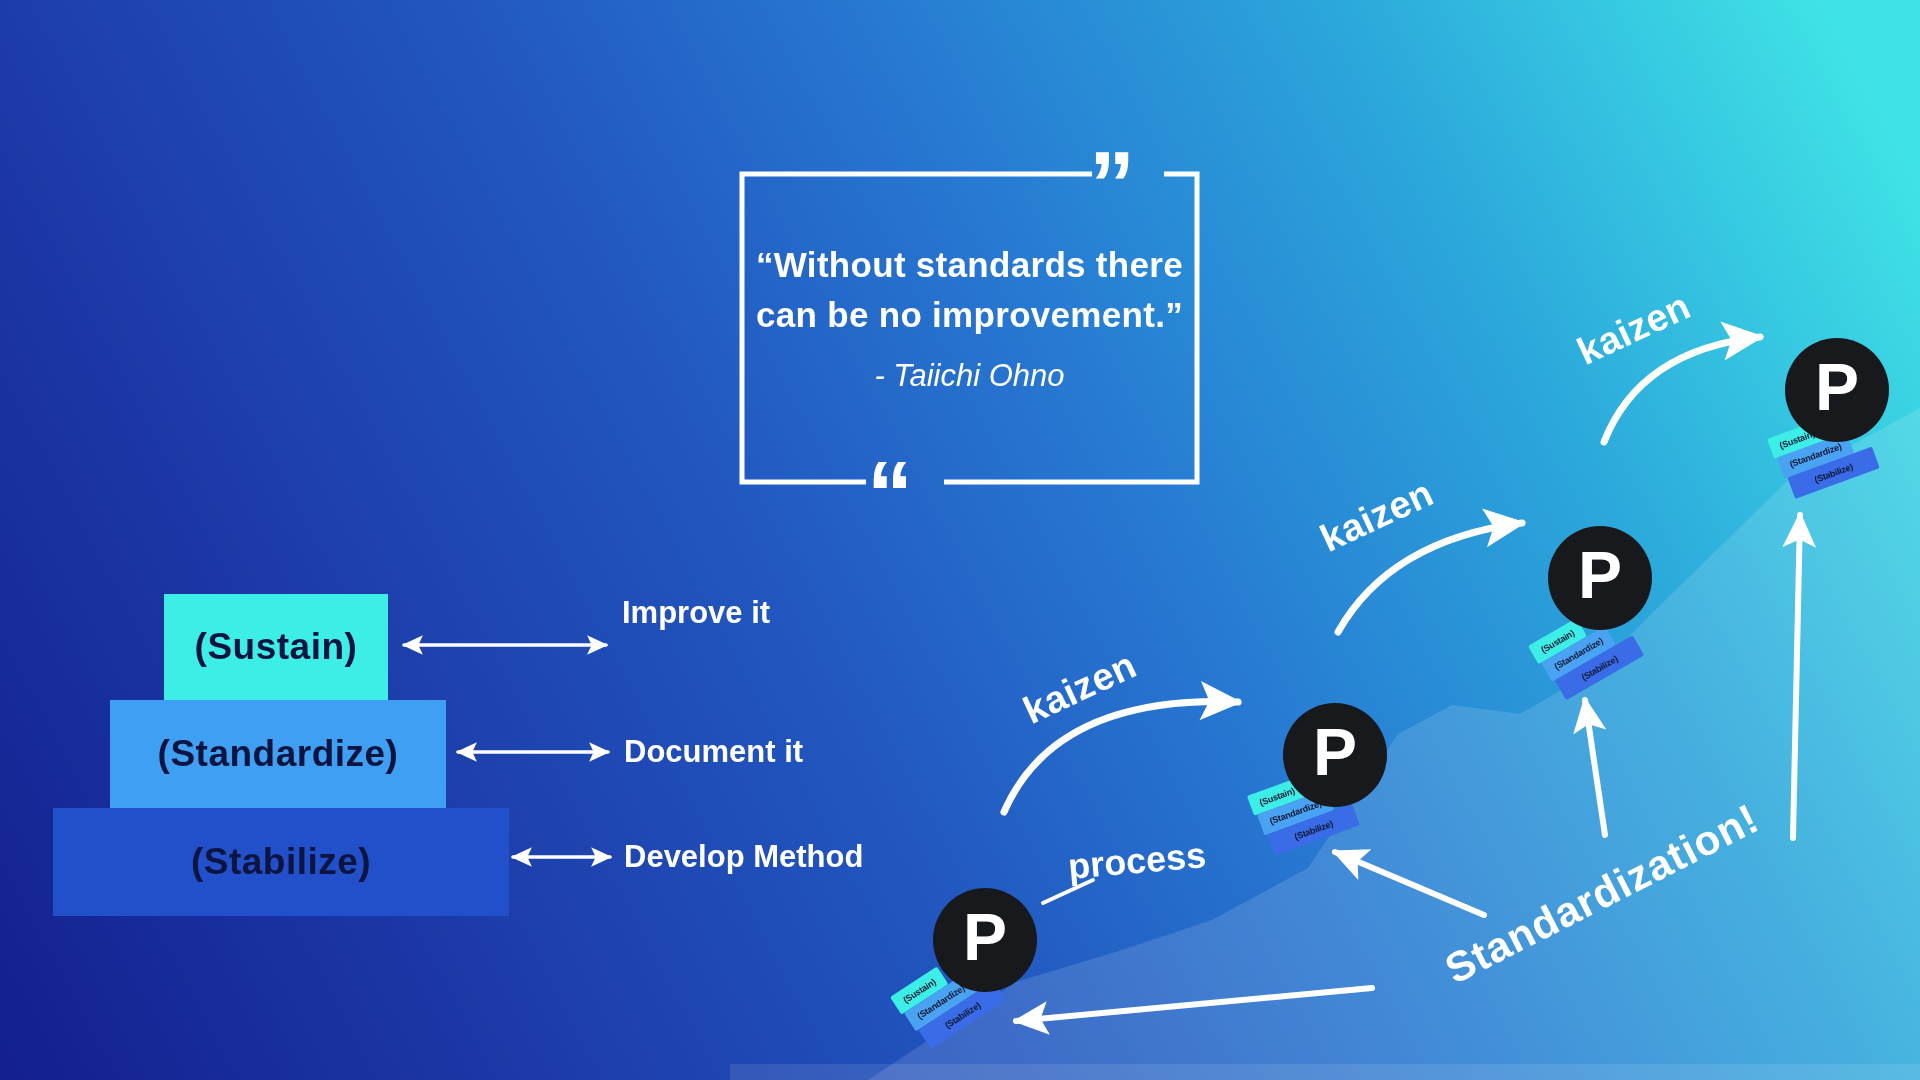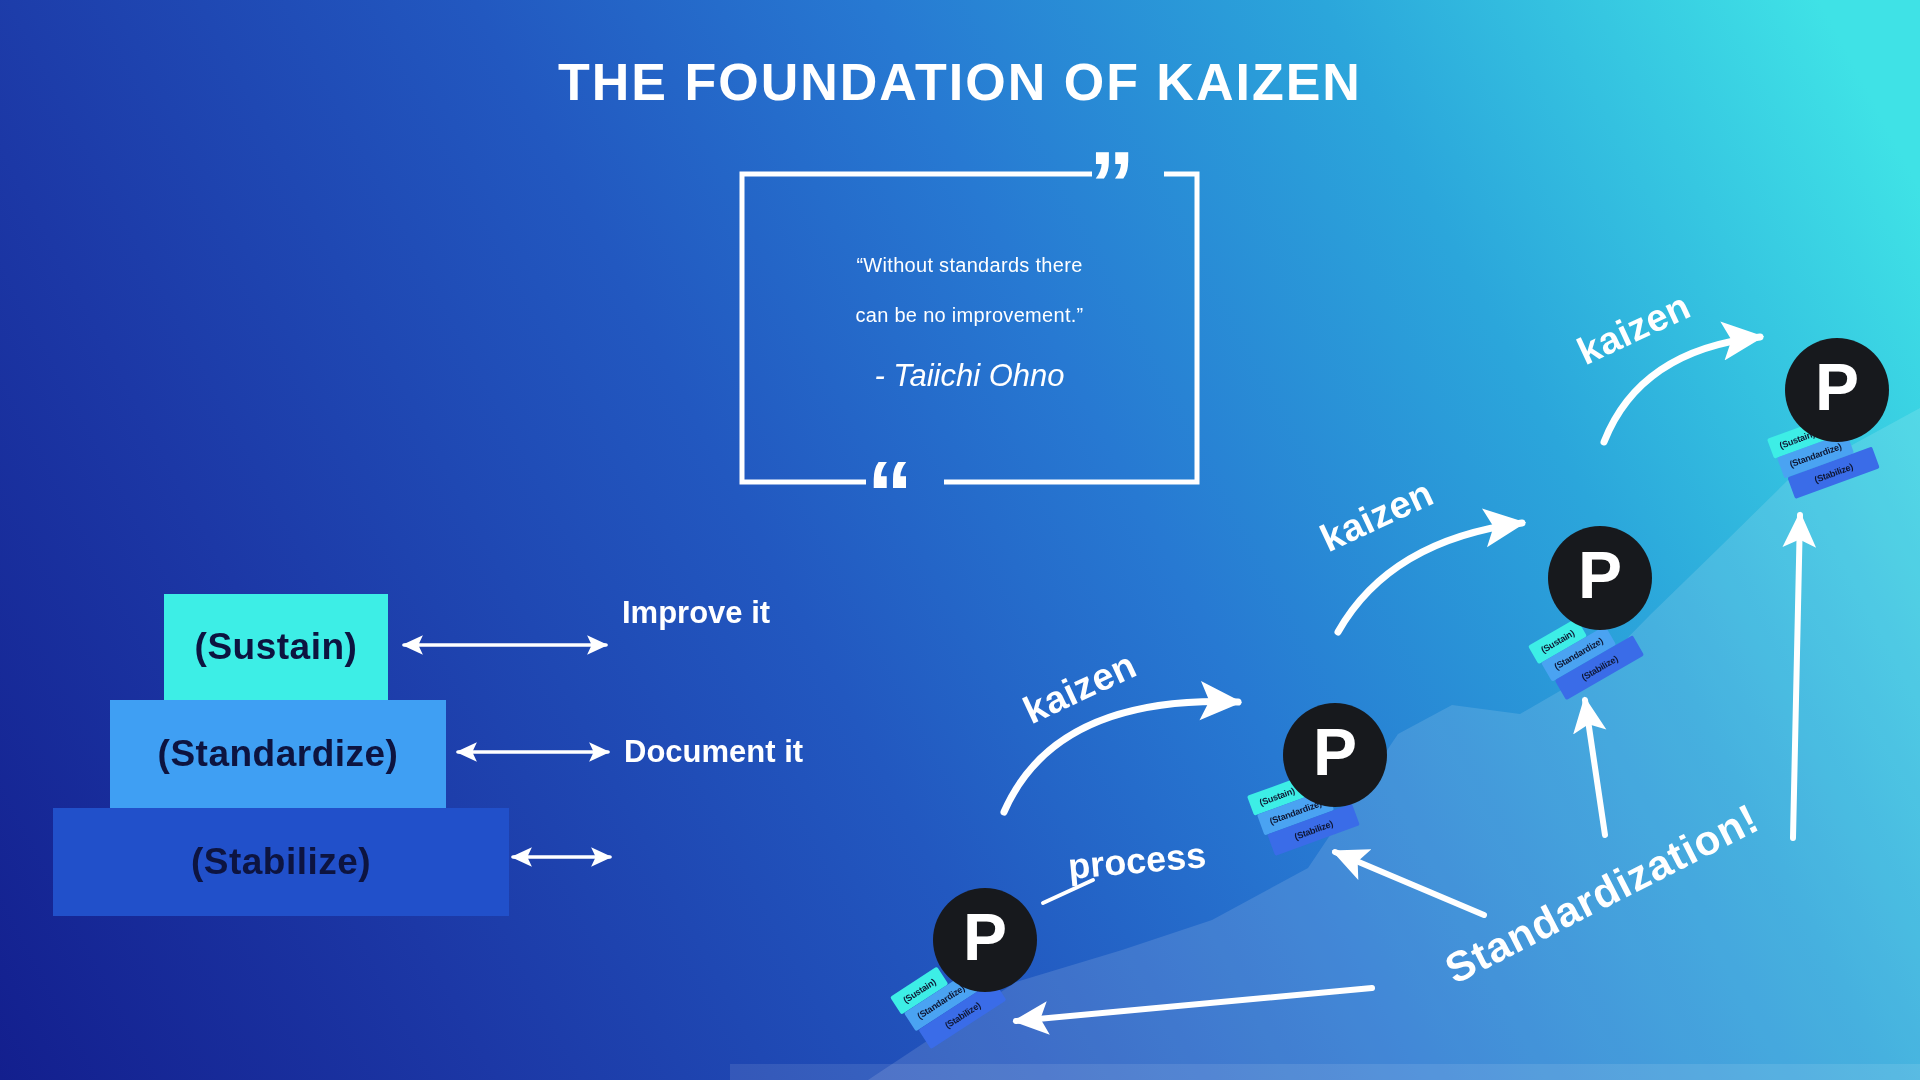--- a/index.html
+++ b/index.html
@@ -6,21 +6,21 @@
   html,body{background:#0b1560}
   body{font-family:"Liberation Sans","DejaVu Sans",sans-serif}
   .canvas{position:relative;width:1920px;height:1080px;overflow:hidden;
     background:linear-gradient(62deg,var(--bg-dark,#131f8e) 0%,#1c38a6 20%,var(--bg-mid,#2258c0) 42%,#2779d2 58%,#2ba6db 76%,var(--bg-cyan,#3fe2e6) 96%)}
   .layer{position:absolute;left:0;top:0}
   .title{position:absolute;top:52px;left:0;width:100%;text-align:center;color:#fff;
     font-size:52px;font-weight:800;letter-spacing:2px}
   
   .quote-box{position:absolute;left:739px;top:172px;width:461px;height:313px;color:#fff;text-align:center}
   .quote-inner{padding-top:68px}
-  .q-line{font-size:20px;font-weight:400;line-height:50px;letter-spacing:.3px}
+  .q-line{font-size:35px;font-weight:700;line-height:50px;letter-spacing:.3px}
   .q-attr{font-size:31px;font-style:italic;font-weight:500;margin-top:18px}
   .q-mark{position:absolute;font-size:92px;font-weight:700;line-height:1;letter-spacing:-4px;color:#fff}
   .q-close{left:350px;top:-34px}
   .q-open{left:128px;top:276px}
   
   .pyr{position:absolute;display:flex;align-items:center;justify-content:center;
     font-weight:800;color:var(--ink,#0d1440);font-size:37px;letter-spacing:.5px}
   .lv-sustain{left:164px;top:594px;width:224px;height:106px;background:var(--sustain,#3deee6)}
   .lv-standardize{left:110px;top:700px;width:336px;height:108px;background:var(--standardize,#3f9ff3)}
   .lv-stabilize{left:53px;top:808px;width:456px;height:108px;background:var(--stabilize,#2150ca)}
@@ -76,21 +76,20 @@
 
     <g stroke="#ffffff" stroke-width="6" fill="none" stroke-linecap="round">
       <line x1="1372" y1="988" x2="1016" y2="1021" marker-end="url(#ah)"></line>
       <line x1="1484" y1="915" x2="1335" y2="852" marker-end="url(#ah)"></line>
       <line x1="1605" y1="835" x2="1585" y2="700" marker-end="url(#ah)"></line>
       <line x1="1793" y1="838" x2="1800" y2="515" marker-end="url(#ah)"></line>
       <line x1="1043" y1="903" x2="1093" y2="880" stroke-width="4"></line>
     </g>
   </svg>
 
-  <h1 class="title">THE FOUNDATION OF KAIZEN</h1>
 
   <div class="quote-box">
     <div class="q-mark q-close">”</div>
     <div class="q-mark q-open">“</div>
     <div class="quote-inner">
       <p class="q-line">“Without standards there</p>
       <p class="q-line">can be no improvement.”</p>
       <p class="q-attr">- Taiichi Ohno</p>
     </div>
   </div>
@@ -100,20 +99,21 @@
   </div>
   <div class="pyr lv-standardize">
     <span>(Standardize)</span>
   </div>
   <div class="pyr lv-stabilize">
     <span>(Stabilize)</span>
   </div>
 
   <div class="annot" style="left:622px;top:613px">Improve it</div>
   <div class="annot" style="left:624px;top:752px">Document it</div>
+  <div class="annot" style="left:624px;top:857px">Develop Method</div>
 
   <div class="wedge" style="left:890px;top:997px;transform:rotate(-33deg)">
     <div class="bar b-sus">(Sustain)</div>
     <div class="bar b-std">(Standardize)</div>
     <div class="bar b-stb">(Stabilize)</div>
   </div>
   <div class="ball" style="left:933px;top:888px">
     <span>P</span>
   </div>
 

